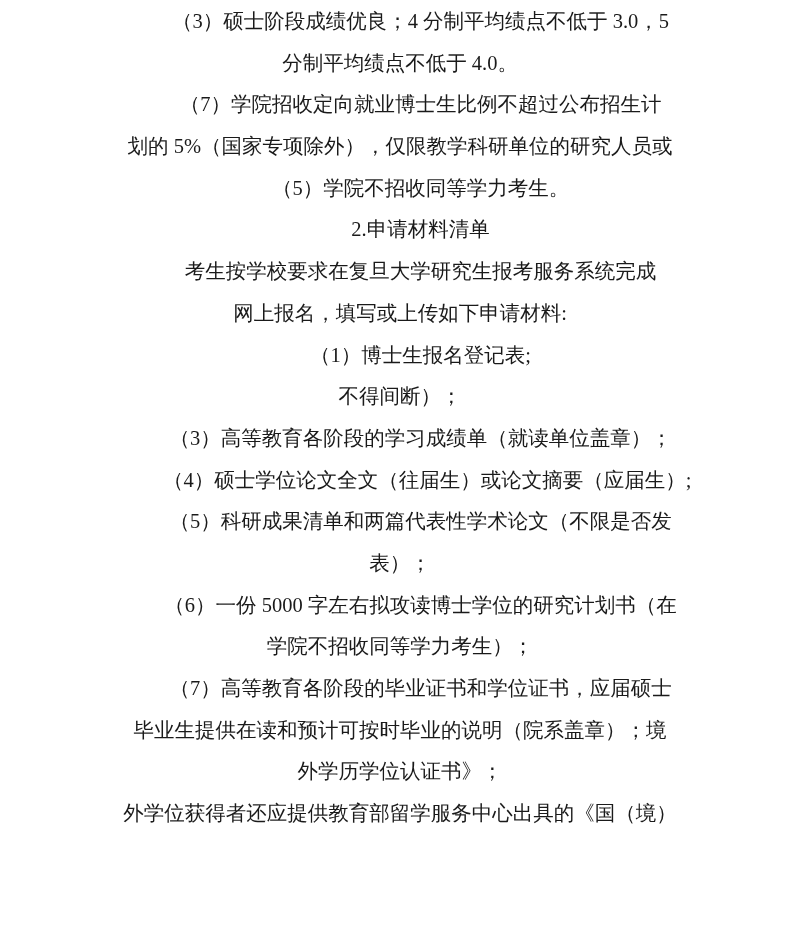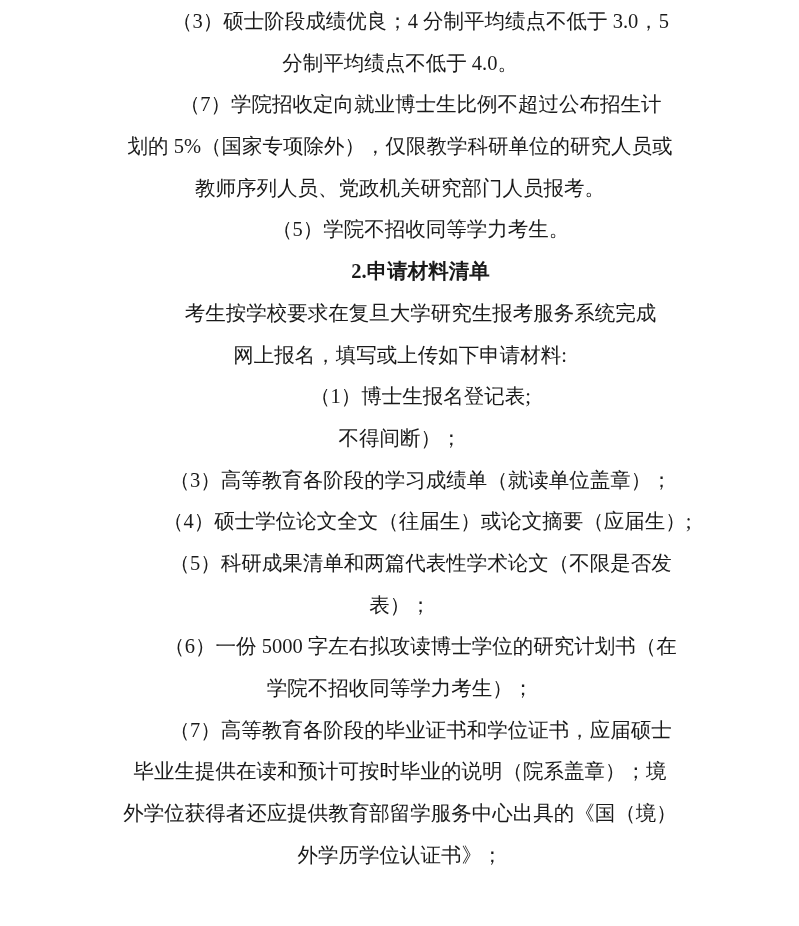--- a/index.html
+++ b/index.html
@@ -26,43 +26,42 @@
     color: #1a1a1a;
     height: 41.7px;
     line-height: 41.7px;
     white-space: nowrap;
     text-align: center;
   }
   .doc-line.indent {
     text-indent: 41px;
   }
   .doc-line.bold {
-    font-weight: bold;
+    font-weight: normal;
   }
 </style>
 </head>
 <body>
 
 <div class="page">
   <div class="text-block" id="lines-container">
       <div class="doc-line indent">（3）硕士阶段成绩优良；4 分制平均绩点不低于 3.0，5</div>
       <div class="doc-line">分制平均绩点不低于 4.0。</div>
       <div class="doc-line indent">（7）学院招收定向就业博士生比例不超过公布招生计</div>
       <div class="doc-line">划的 5%（国家专项除外），仅限教学科研单位的研究人员或</div>
-      <div class="doc-line">教师序列人员、党政机关研究部门人员报考。</div>
       <div class="doc-line indent">（5）学院不招收同等学力考生。</div>
       <div class="doc-line indent bold">2.申请材料清单</div>
       <div class="doc-line indent">考生按学校要求在复旦大学研究生报考服务系统完成</div>
       <div class="doc-line">网上报名，填写或上传如下申请材料:</div>
       <div class="doc-line indent">（1）博士生报名登记表;</div>
       <div class="doc-line">不得间断）；</div>
       <div class="doc-line indent">（3）高等教育各阶段的学习成绩单（就读单位盖章）；</div>
       <div class="doc-line indent">（4）硕士学位论文全文（往届生）或论文摘要（应届生）;</div>
       <div class="doc-line indent">（5）科研成果清单和两篇代表性学术论文（不限是否发</div>
       <div class="doc-line">表）；</div>
       <div class="doc-line indent">（6）一份 5000 字左右拟攻读博士学位的研究计划书（在</div>
       <div class="doc-line">学院不招收同等学力考生）；</div>
       <div class="doc-line indent">（7）高等教育各阶段的毕业证书和学位证书，应届硕士</div>
       <div class="doc-line">毕业生提供在读和预计可按时毕业的说明（院系盖章）；境</div>
+      <div class="doc-line">外学历学位认证书》；</div>
       <div class="doc-line">外学位获得者还应提供教育部留学服务中心出具的《国（境）</div>
-      <div class="doc-line">外学历学位认证书》；</div>
     </div>
 </div>
 
 </body></html>

